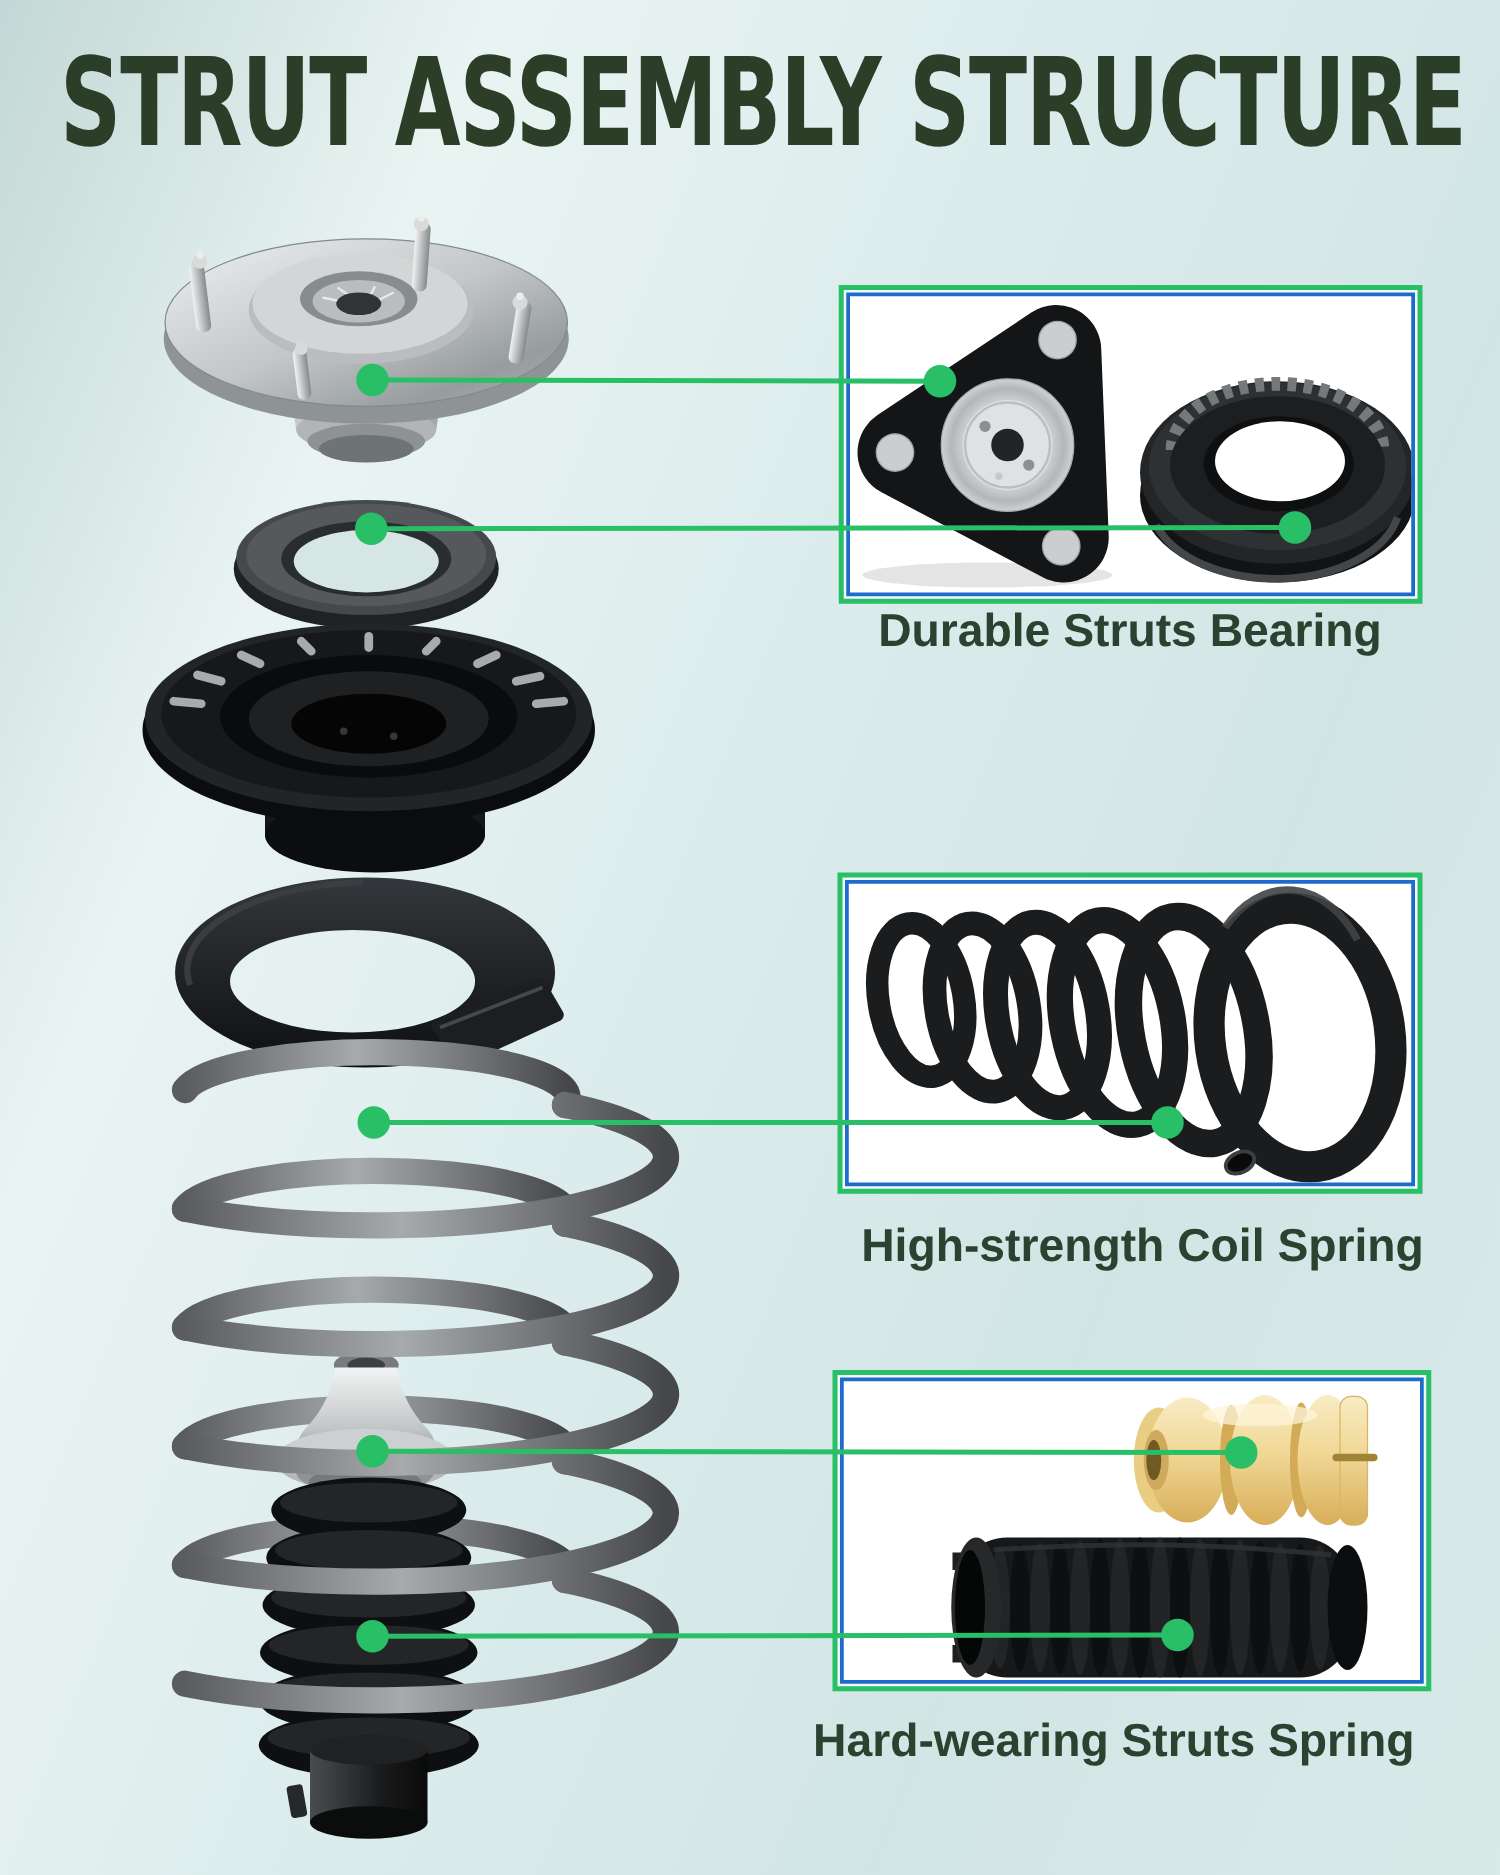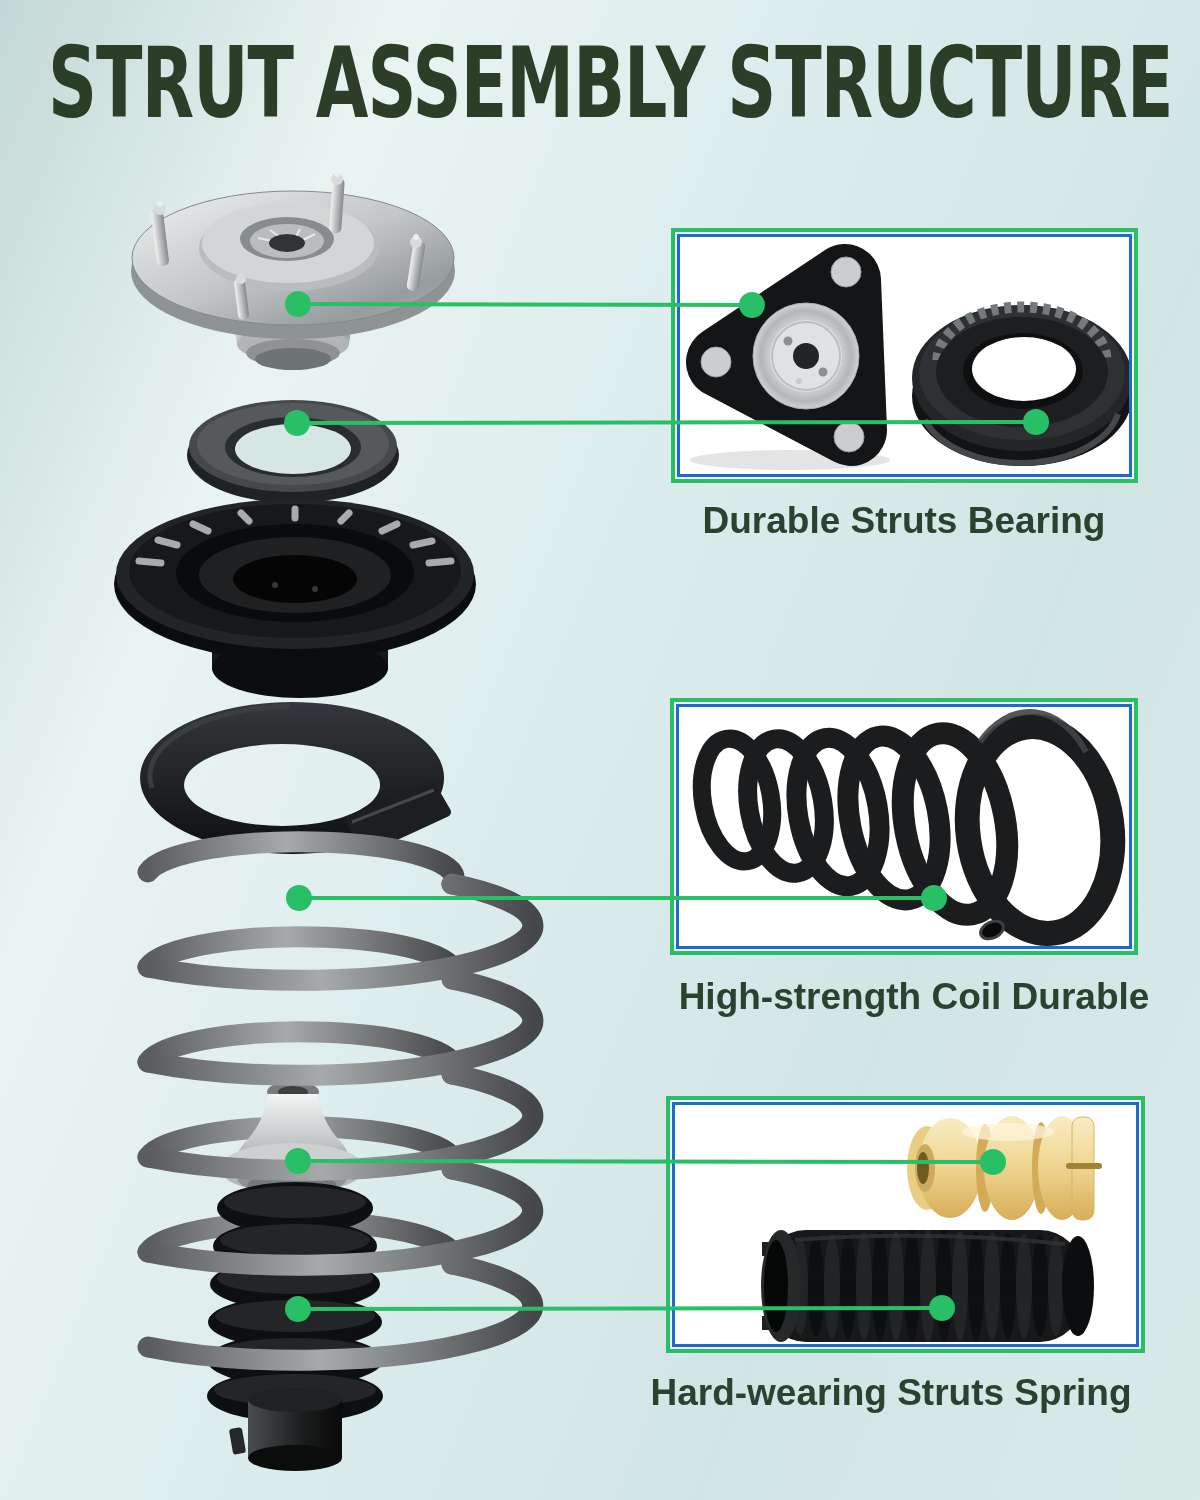--- a/index.html
+++ b/index.html
@@ -13,21 +13,21 @@
   .layer{position:absolute;left:0;top:0;width:1200px;height:1500px;}
   #assembly-layer{z-index:1;}
   #connector-layer{z-index:5;pointer-events:none;}
   .callout{position:absolute;background:#ffffff;border:3px solid #1e6bce;box-sizing:border-box;
     box-shadow:0 0 0 2px #f2f8f7,0 0 0 6px #29bf66;z-index:2;}
   .callout svg{position:absolute;left:0;top:0;width:100%;height:100%;display:block;}
   #callout-bearing{left:677px;top:234px;width:455px;height:243px;}
   #callout-spring{left:676px;top:704px;width:456px;height:245px;}
   #callout-bumper{left:672px;top:1102px;width:467px;height:245px;}
   .label{position:absolute;text-align:center;font-weight:bold;color:#2a4330;white-space:nowrap;z-index:3;}
-  #label-bearing{left:624px;top:500px;width:560px;font-size:37px;}
+  #label-bearing{left:624px;top:484px;width:560px;font-size:37px;}
   #label-spring{left:634px;top:976px;width:560px;font-size:37px;}
   #label-bumper{left:611px;top:1372px;width:560px;font-size:37px;}
 </style>
 </head>
 <body>
 
 <div class="page">
 
   <div class="title">STRUT ASSEMBLY STRUCTURE</div>
 
@@ -273,21 +273,21 @@
         <rect x="762" y="1242" width="12" height="14" fill="#1d1f21"></rect>
         <rect x="762" y="1316" width="12" height="14" fill="#1d1f21"></rect>
         <ellipse cx="781" cy="1286" rx="20" ry="56" fill="#26282a"></ellipse>
         <ellipse cx="776" cy="1286" rx="12" ry="46" fill="#050606"></ellipse>
         <path d="M795,1240 Q930,1230 1065,1244" stroke="#303335" stroke-width="4" fill="none" opacity="0.8"></path>
       </g>
     </svg>
   </div>
 
   <div class="label" id="label-bearing">Durable Struts Bearing</div>
-  <div class="label" id="label-spring">High-strength Coil Durable</div>
+  <div class="label" id="label-spring">High-strength Coil Spring</div>
   <div class="label" id="label-bumper">Hard-wearing Struts Spring</div>
 
   <svg id="connector-layer" class="layer" viewBox="0 0 1200 1500">
     <g stroke="#29bf66" stroke-width="4">
       <line x1="298" y1="304" x2="752" y2="305"></line>
       <line x1="297" y1="423" x2="1036" y2="422"></line>
       <line x1="299" y1="898" x2="934" y2="898"></line>
       <line x1="298" y1="1161" x2="993" y2="1162"></line>
       <line x1="298" y1="1309" x2="942" y2="1308"></line>
     </g>

